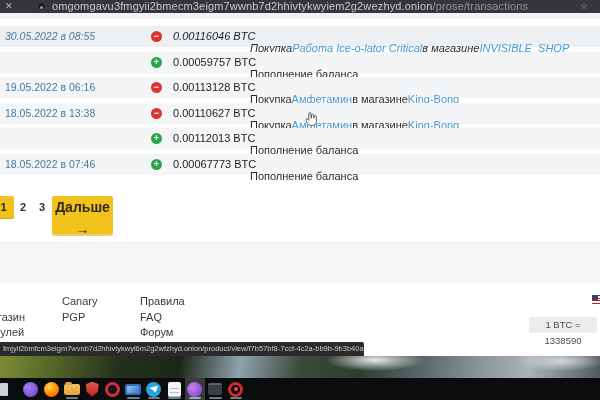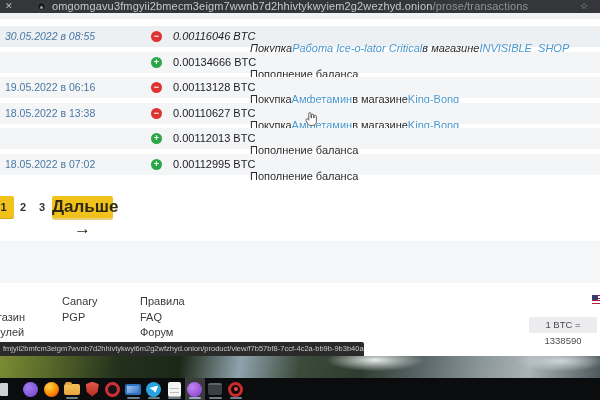--- a/index.html
+++ b/index.html
@@ -33,22 +33,22 @@
   .tdesc .lnk{color:var(--link-blue)}
   .tdesc .mid{font-weight:normal}
 
   
   .pg-current{position:absolute;left:-7px;top:196px;width:21px;height:22px;background:var(--accent-yellow);
               border-radius:2px;text-align:center;line-height:22px;font-size:11px;font-weight:bold;color:#2e2a12;
               box-shadow:0 1px 0 var(--accent-yellow-dark)}
   .pg-num{position:absolute;top:196px;width:14px;height:22px;text-align:center;line-height:22px;
           font-size:11px;font-weight:bold;color:#333}
   .pg-2{left:16px}.pg-3{left:35px}
-  .pg-next{position:absolute;left:52px;top:196px;width:61px;height:22px;background:var(--accent-yellow);
-           border-radius:2px;text-align:center;line-height:22px;font-size:17px;font-weight:bold;color:#2e2a12;
+  .pg-next{position:absolute;left:52px;top:196px;width:61px;height:38px;background:var(--accent-yellow);
+           border-radius:2px;text-align:center;line-height:22px;font-size:14px;font-weight:bold;color:#2e2a12;
            box-shadow:0 2px 0 rgba(216,167,19,.55)}
 
   
   .footerband{position:absolute;top:241px;left:0;width:600px;height:42px;background:#f5f6f8}
   .fcol{position:absolute;top:294px;font-size:11px;color:#3a3a3c;white-space:nowrap}
   .fcol div{height:15.5px;line-height:15.5px;cursor:default}
   .fcol-1{left:-62px}.fcol-2{left:62px}.fcol-3{left:140px}
   .flag{position:absolute;left:592px;top:295px;width:14px;height:9px;
         background:repeating-linear-gradient(180deg,#b22234 0 1.3px,#fff 1.3px 2.6px)}
   .flag::after{content:"";position:absolute;left:0;top:0;width:6px;height:5px;background:#3c3b6e}
@@ -116,21 +116,21 @@
     <span class="tdesc">
       <span>Покупка</span>
       <span class="lnk">Работа Ice-o-lator Critical</span>
       <span class="mid">в магазине</span>
       <span class="lnk">INVISIBLE_SHOP</span>
     </span>
   </div>
 
   <div class="trow">
     <span class="tsign in">+</span>
-    <span class="tamount">0.00134666 BTC</span>
+    <span class="tamount">0.00059757 BTC</span>
     <span class="tdesc">
       <span>Пополнение баланса</span>
     </span>
   </div>
 
   <div class="trow">
     <span class="tdate">19.05.2022 в 06:16</span>
     <span class="tsign out">−</span>
     <span class="tamount">0.00113128 BTC</span>
     <span class="tdesc">
@@ -155,23 +155,23 @@
 
   <div class="trow">
     <span class="tsign in">+</span>
     <span class="tamount">0.00112013 BTC</span>
     <span class="tdesc">
       <span>Пополнение баланса</span>
     </span>
   </div>
 
   <div class="trow">
-    <span class="tdate">18.05.2022 в 07:02</span>
+    <span class="tdate">18.05.2022 в 07:46</span>
     <span class="tsign in">+</span>
-    <span class="tamount">0.00112995 BTC</span>
+    <span class="tamount">0.00067773 BTC</span>
     <span class="tdesc">
       <span>Пополнение баланса</span>
     </span>
   </div>
 </div>
 
 <svg class="cursor" width="13" height="16" viewBox="0 0 24 28">
   <path d="M9 2c1 0 2 .8 2 2v8h1v-5c0-1 .8-2 2-2s2 1 2 2v5h1v-3c0-1 .8-2 2-2s2 1 2 2v9c0 5-3 8-8 8h-2c-3 0-5-1.5-6.5-4L2 17c-.8-1.3-.4-2.6.8-3.2 1-.5 2.2-.2 2.9.7l1.3 1.7V4c0-1.2 1-2 2-2z" fill="#fff" stroke="#4a4a4a" stroke-width="1.6"></path>
 </svg>
 

